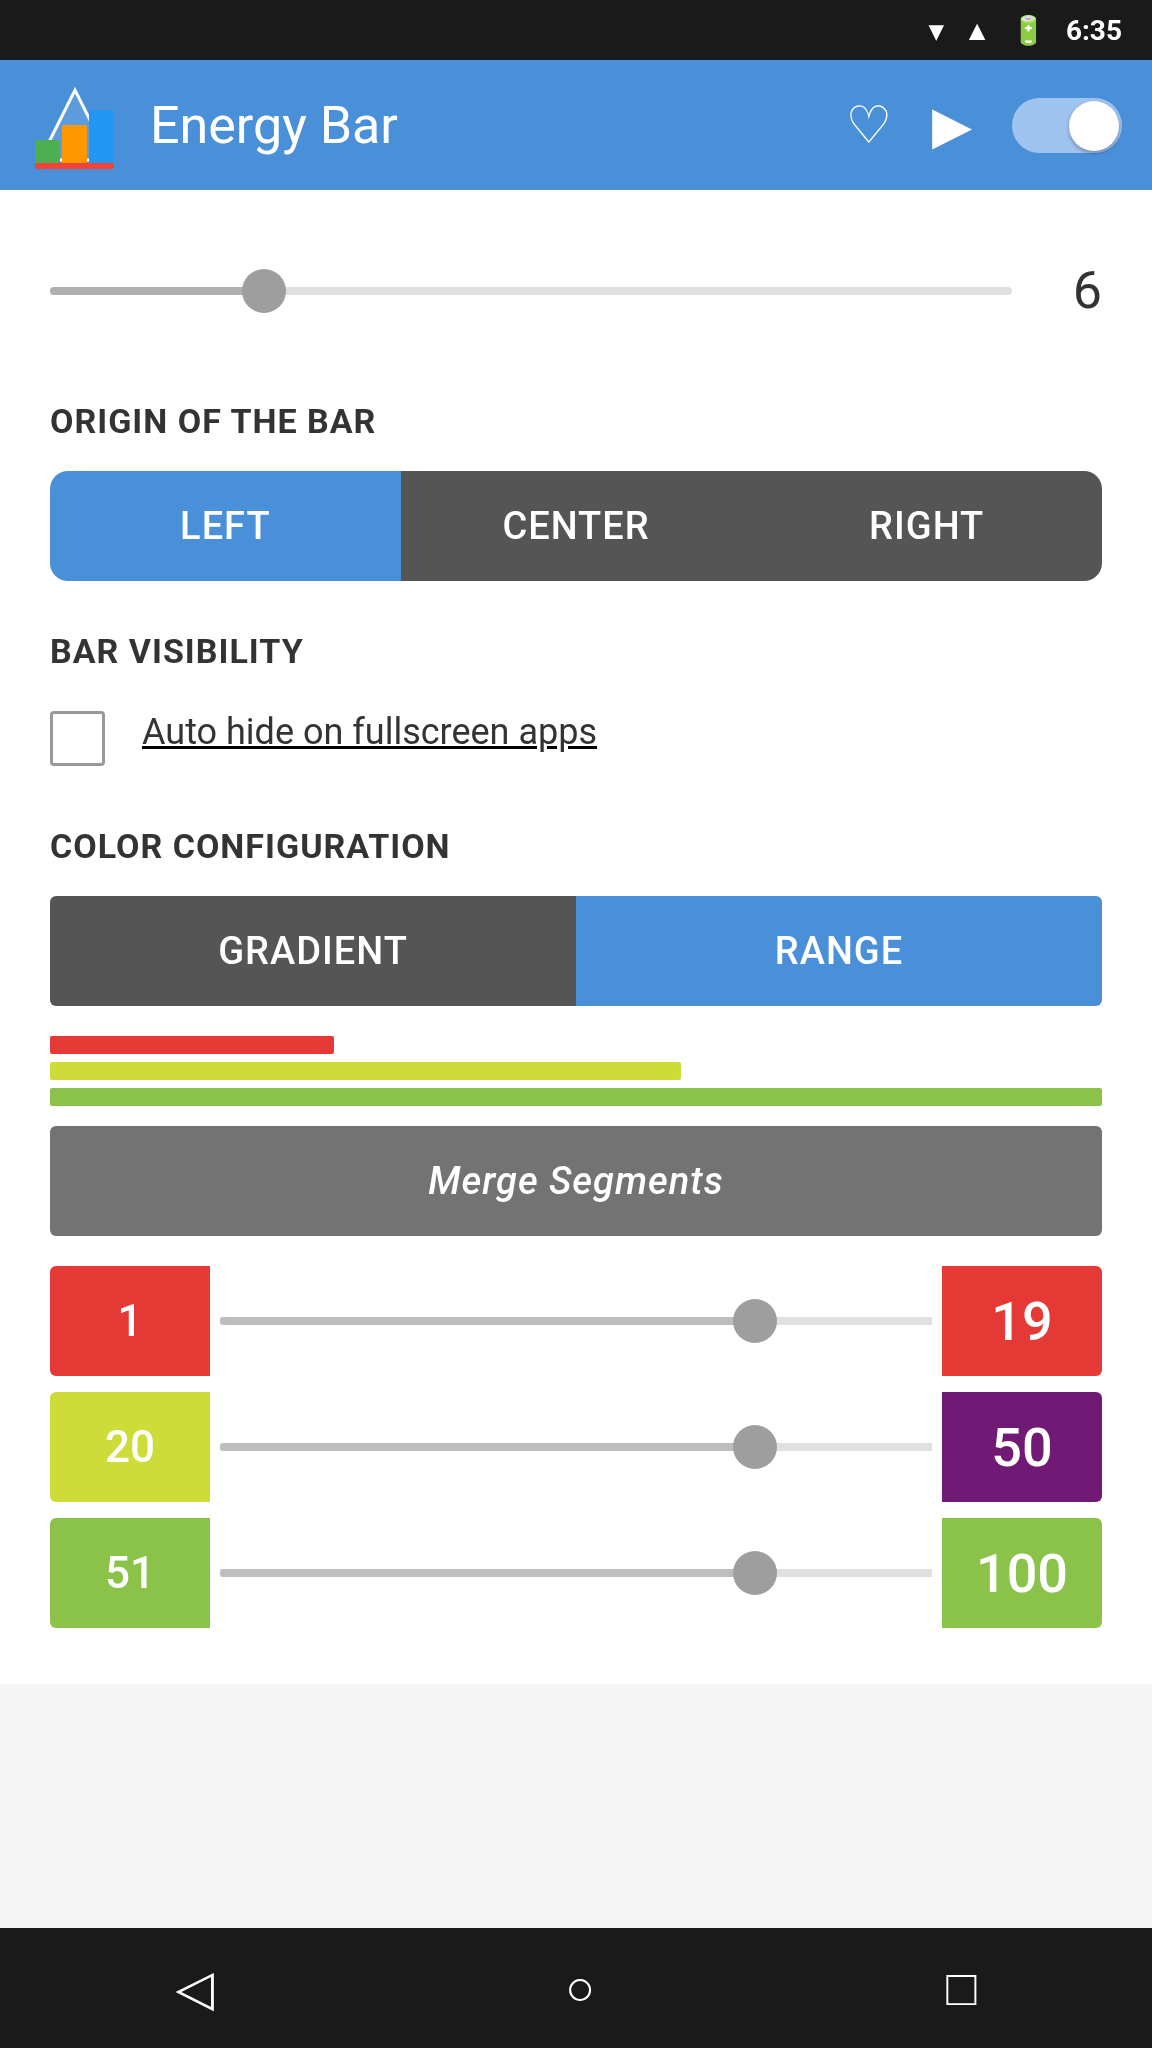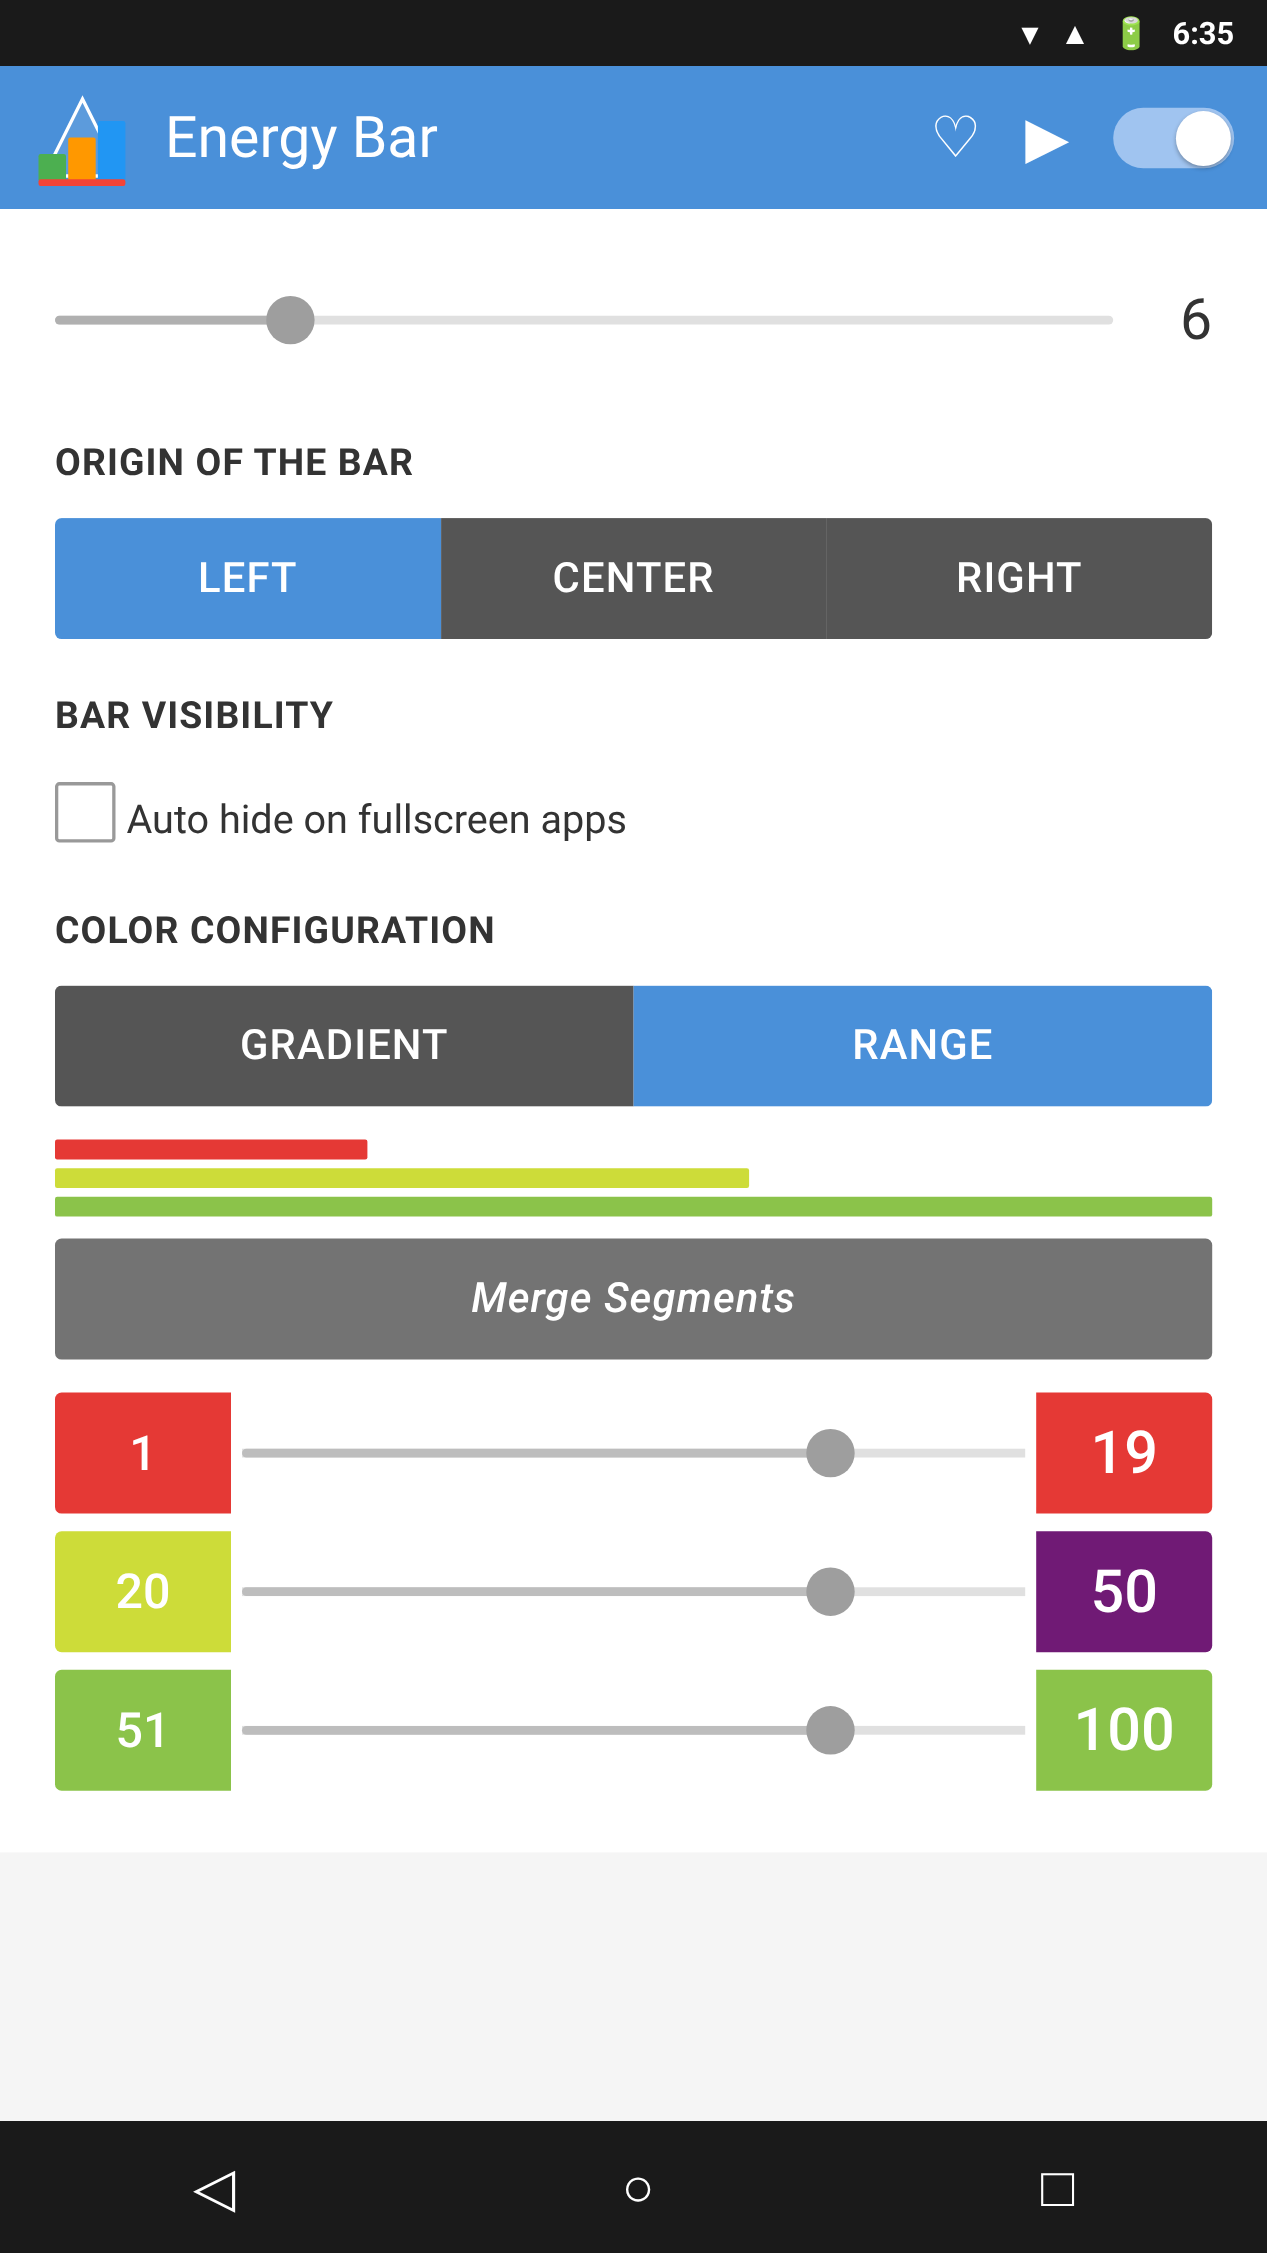--- a/index.html
+++ b/index.html
@@ -151,21 +151,21 @@
       letter-spacing: 1px;
       margin-bottom: 30px;
       margin-top: 40px;
     }
 
     
     .button-group {
       display: flex;
       width: 100%;
       margin-bottom: 50px;
-      border-radius: 6px;
+      border-radius: 18px;
       overflow: hidden;
     }
 
     .btn-group-item {
       flex: 1;
       height: 110px;
       display: flex;
       align-items: center;
       justify-content: center;
       font-size: 38px;
@@ -179,24 +179,25 @@
       background-color: #4a90d9;
     }
 
     .btn-inactive {
       background-color: #555555;
     }
 
     
     .checkbox-row {
       display: flex;
-      align-items: flex-end;
-      gap: 10px;
+      align-items: flex-start;
+      gap: 37px;
       margin-bottom: 50px;
       padding: 10px 0;
+      text-decoration: underline;
     }
 
     .checkbox-box {
       width: 55px;
       height: 55px;
       border: 3px solid #999;
       border-radius: 4px;
       background: white;
       flex-shrink: 0;
     }

